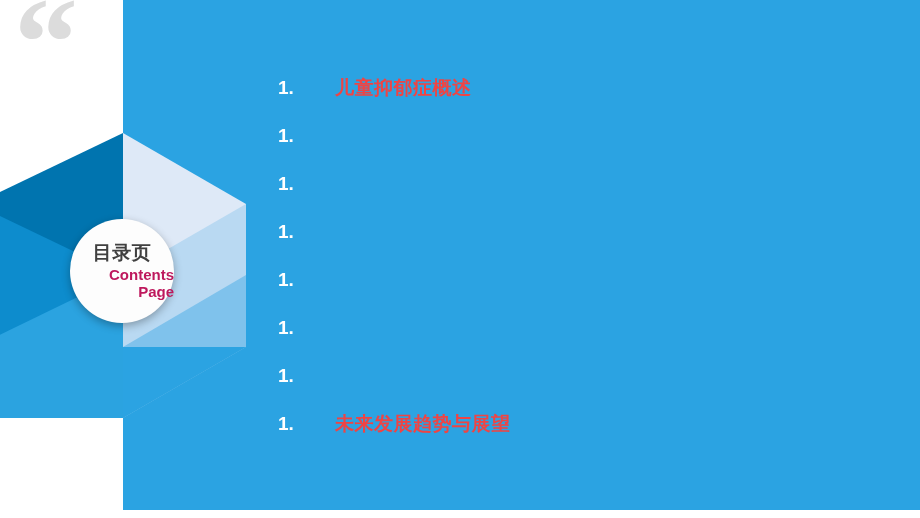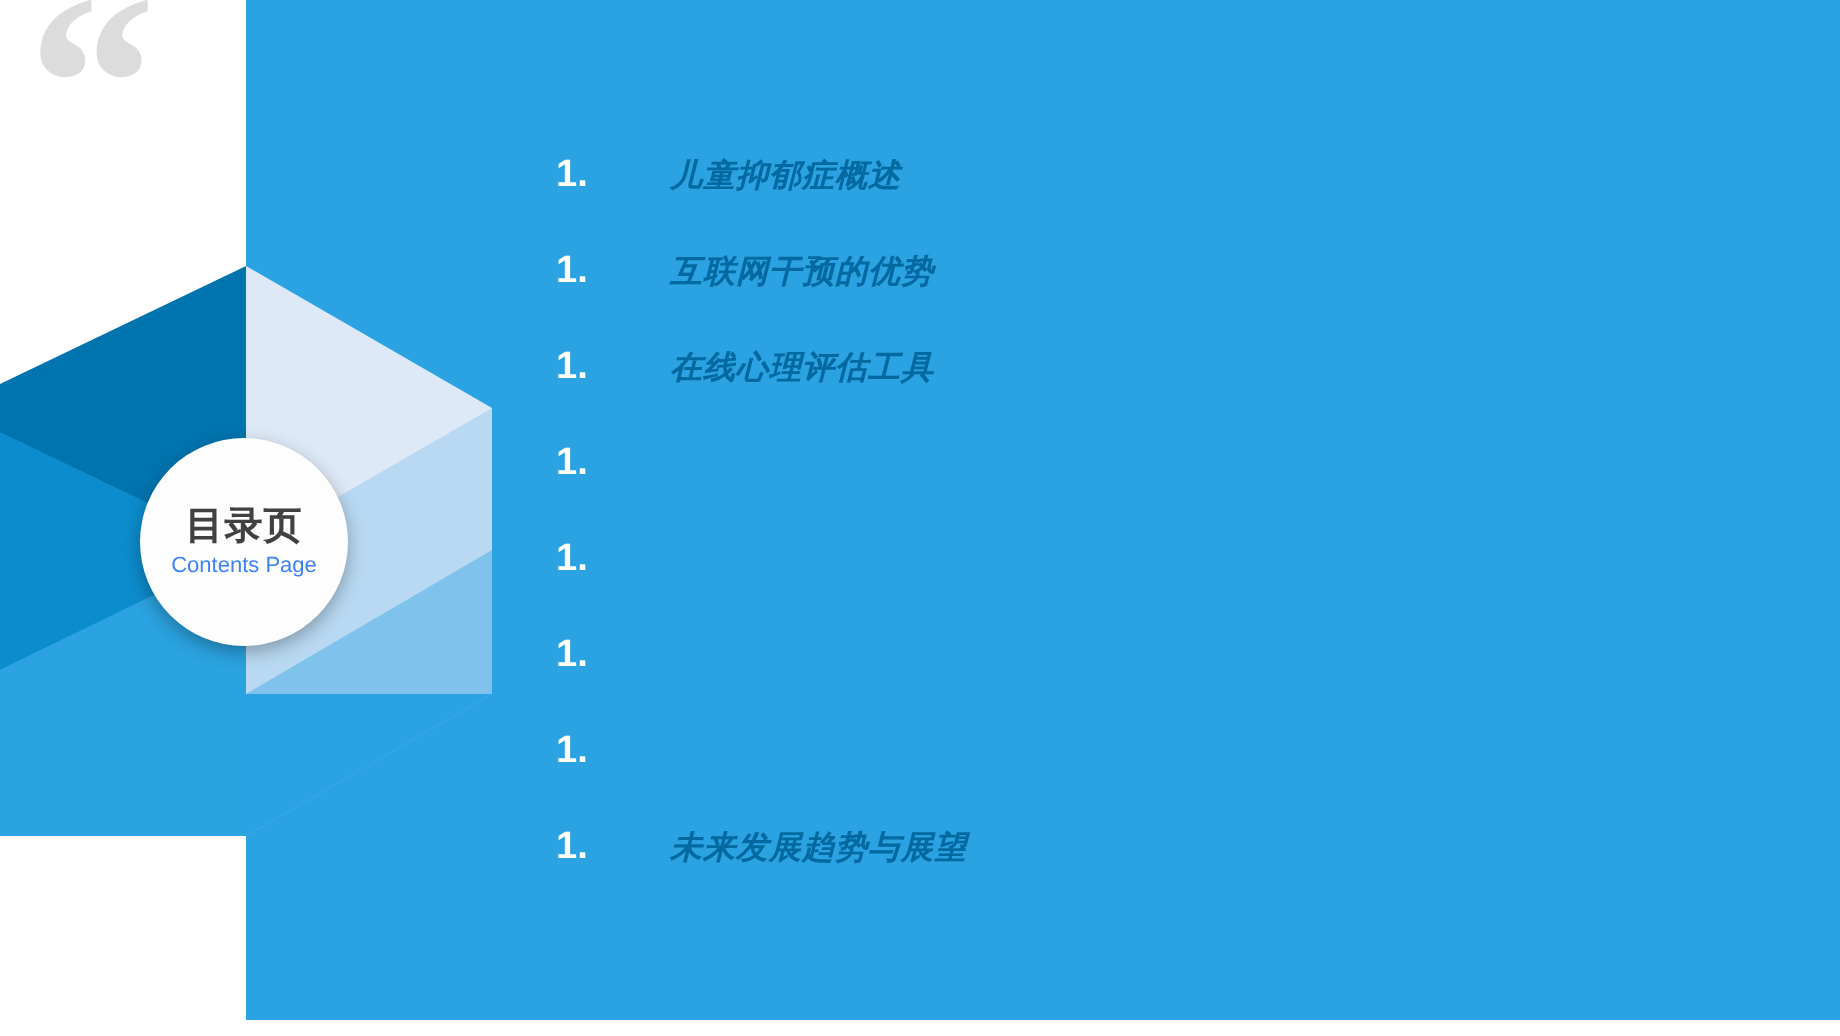--- a/index.html
+++ b/index.html
@@ -87,23 +87,23 @@
   }
   .circle-title {
     font-size: 19px;
     font-weight: 700;
     color: #404040;
     line-height: 1.15;
     letter-spacing: 0.5px;
     margin-bottom: 2px;
   }
   .circle-sub {
-    font-size: 11px;
-    font-weight: 400;
-    color: #3b82f6;
+    font-size: 15px;
+    font-weight: 700;
+    color: #be185d;
     line-height: 1.15;
   }
 
   
   .toc {
     position: absolute;
     left: 278px;
     top: 78px;
     width: 600px;
   }
@@ -114,26 +114,25 @@
   }
   .toc-num {
     width: 57px;
     flex: none;
     font-size: 19px;
     font-weight: 700;
     color: #ffffff;
     line-height: 1;
   }
   .toc-label {
-    font-size: 16px;
+    font-size: 19px;
     font-weight: 700;
-    color: #0369a1;
+    color: #ef4444;
     line-height: 1;
     letter-spacing: 0.5px;
-    font-style: italic;
   }
 </style>
 </head>
 <body>
 
 <div id="slide">
 
   <div class="blue-panel"></div>
 
   <div class="white-panel"></div>
@@ -164,25 +163,23 @@
     <div class="circle-sub">Contents Page</div>
   </div>
 
   <div class="toc">
     <div class="toc-item">
       <span class="toc-num">1.</span>
       <span class="toc-label">儿童抑郁症概述</span>
     </div>
     <div class="toc-item">
       <span class="toc-num">1.</span>
-      <span class="toc-label">互联网干预的优势</span>
     </div>
     <div class="toc-item">
       <span class="toc-num">1.</span>
-      <span class="toc-label">在线心理评估工具</span>
     </div>
     <div class="toc-item">
       <span class="toc-num">1.</span>
     </div>
     <div class="toc-item">
       <span class="toc-num">1.</span>
     </div>
     <div class="toc-item">
       <span class="toc-num">1.</span>
     </div>

